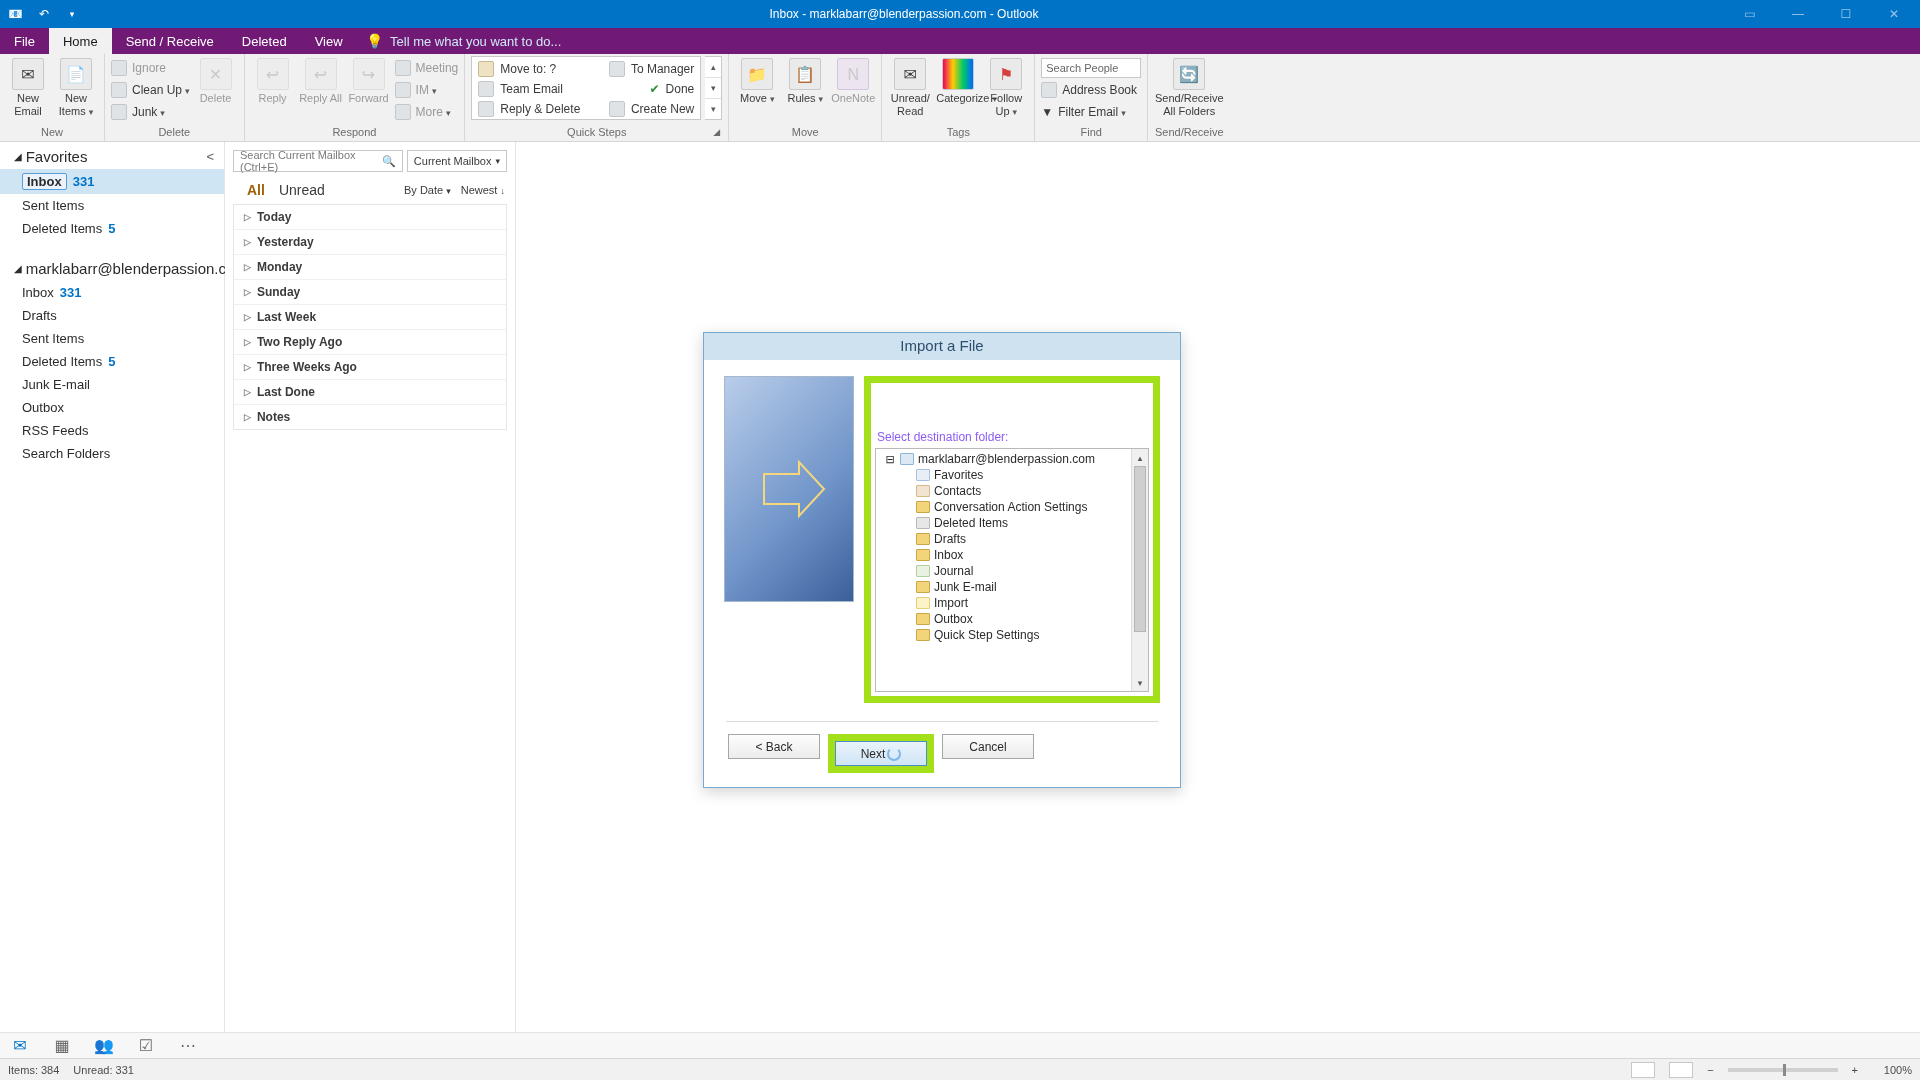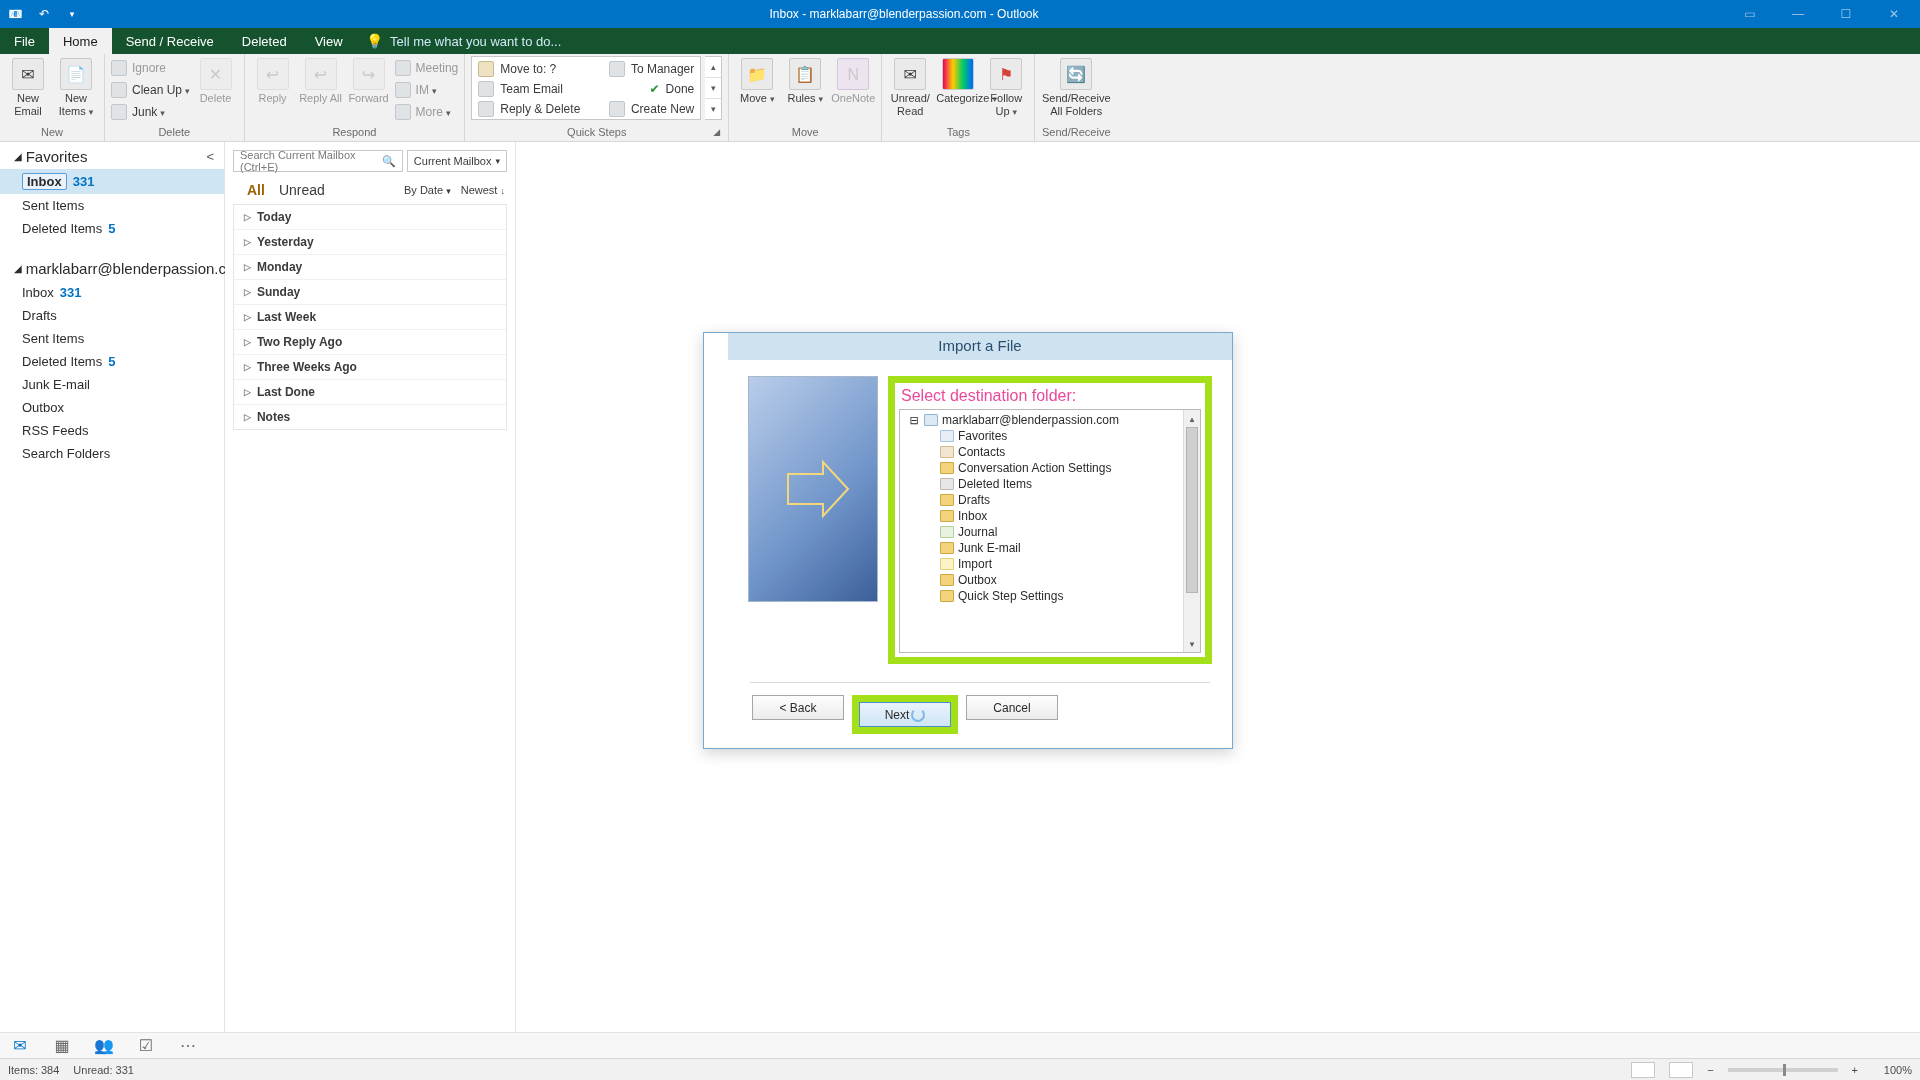--- a/index.html
+++ b/index.html
@@ -7,21 +7,21 @@
 
 
 .titlebar { height: 28px; background: #0173c7; display: flex; align-items: center; color: #fff; font-size: 12px; }
 .titlebar .qat { display: flex; align-items: center; gap: 12px; padding-left: 8px; }
 .titlebar .qat .icon { width: 16px; height: 16px; display: inline-flex; align-items: center; justify-content: center; }
 .titlebar .title { flex: 1; text-align: center; }
 .titlebar .winbtns { display: flex; gap: 4px; padding-right: 4px; }
 .titlebar .winbtns .wbtn { width: 44px; height: 28px; display: flex; align-items: center; justify-content: center; opacity: .6; }
 
 
-.ribtabs { height: 26px; background: #14532d; display: flex; align-items: stretch; color: #fff; font-size: 13px; }
+.ribtabs { height: 26px; background: #701a75; display: flex; align-items: stretch; color: #fff; font-size: 13px; }
 .ribtabs .tab { padding: 0 14px; display: flex; align-items: center; cursor: pointer; }
 .ribtabs .tab.active { background: #f1f1f1; color: #1a1a1a; }
 .ribtabs .tellme { display: flex; align-items: center; gap: 6px; padding-left: 10px; color: #d0e8f7; }
 .ribtabs .tellme .bulb { font-size: 14px; }
 
 
 .ribbon { height: 88px; background: #f1f1f1; border-bottom: 1px solid #d6d6d6; display: flex; }
 .rgroup { border-right: 1px solid #d6d6d6; padding: 2px 6px 0 6px; display: flex; flex-direction: column; }
 .rgroup .body { flex: 1; display: flex; align-items: flex-start; gap: 4px; }
 .rgroup .label { height: 15px; text-align: center; font-size: 11px; color: #6b6b6b; position: relative; }
@@ -63,29 +63,29 @@
 .ml-filter .unread{color:#3b3b3b;}
 .ml-filter .sort{margin-left:auto;font-size:11px;color:#3b3b3b;display:flex;gap:10px;}
 .ml-groups{border:1px solid #e6e6e6;margin:0 8px;}
 .ml-groups .grp{padding:5px 10px;font-size:12px;color:#3b3b3b;font-weight:600;border-bottom:1px solid #f0f0f0;display:flex;align-items:center;gap:6px;}
 .ml-groups .grp:last-child{border-bottom:none;}
 .ml-groups .grp .tri{font-size:9px;color:#8a8a8a;}
 
 .reading{flex:1;background:#fff;position:relative;}
 
 
-.dialog{position:absolute;left:703px;top:332px;width:530px;background:#fff;border:1px solid #7aa9cf;box-shadow:0 4px 14px rgba(0,0,0,.18);padding-left:24px;}
+.dialog{position:absolute;left:703px;top:332px;width:478px;background:#fff;border:1px solid #7aa9cf;box-shadow:0 4px 14px rgba(0,0,0,.18);}
 .dialog .dlg-title{background:#cfe2f0;color:#2b4f6e;font-size:15px;text-align:center;padding:4px 0 6px 0;}
 .dialog .dlg-body{background:#fff;padding:0 10px;}
 .dlg-content{display:flex;gap:10px;padding:16px 10px 8px 10px;}
 .dlg-art{width:130px;height:226px;background:linear-gradient(135deg,#b9cdea 0%,#6f94c9 60%,#3c5f9a 100%);border:1px solid #a8b8cc;display:flex;align-items:center;justify-content:center;}
 .dlg-art svg{}
 .dlg-right{flex:1;}
 .hl-box{border:7px solid #a4e01a;padding:2px 4px 4px 4px;}
-.hl-box .lbl{font-size:16px;color:#ec4899;padding:2px 0 4px 2px;}
+.hl-box .lbl{font-size:12px;color:#8b5cf6;padding:2px 0 4px 2px;margin-top:43px;}
 .tree-wrap{border:1px solid #b9b9b9;height:244px;display:flex;background:#fff;}
 .tree{flex:1;overflow:hidden;font-size:12px;color:#2b2b2b;padding:2px 0;}
 .tree .node{display:flex;align-items:center;gap:4px;padding:1px 4px;white-space:nowrap;}
 .tree .node .exp{width:12px;text-align:center;color:#5a5a5a;font-size:11px;}
 .tree .node .fico{width:14px;height:12px;background:#f4d47a;border:1px solid #caa945;border-radius:1px;}
 .tree .node.root .fico{background:#dce9f5;border-color:#8fb5d6;}
 .tree .node.root{font-weight:400;}
 .tree .node.root .exp{color:#2b2b2b;}
 .tree .lvl1{padding-left:8px;}
 .tree .lvl2{padding-left:40px;}
@@ -236,20 +236,38 @@
     <div class="label">Move</div>
   </div>
   <div class="rgroup">
     <div class="body">
       <div class="bigbtn"><div class="ico">✉</div><span>Unread/ Read</span></div>
       <div class="bigbtn"><div class="ico" style="background:linear-gradient(90deg,#e06,#fc0,#0c6,#06f);"></div><span class="caret-d">Categorize</span></div>
       <div class="bigbtn"><div class="ico" style="color:#d5403a;">⚑</div><span class="caret-d">Follow Up</span></div>
     </div>
     <div class="label">Tags</div>
   </div>
+  <div class="rgroup">
+    <div class="body">
+      <div class="smallstack">
+        <div class="row">
+            <div class="find-input">Search People</div>
+          </div>
+        <div class="row">
+            <span class="ico"></span>
+            <span>Address Book</span>
+          </div>
+        <div class="row">
+            <span style="font-size:12px;">▼</span>
+            <span class="caret-d">Filter Email</span>
+          </div>
+      </div>
+    </div>
+    <div class="label">Find</div>
+  </div>
   <div class="rgroup" style="border-right:none;">
     <div class="body">
       <div class="bigbtn" style="width:70px;"><div class="ico">🔄</div><span>Send/Receive All Folders</span></div>
     </div>
     <div class="label">Send/Receive</div>
   </div>
 </div>
 
 <div class="main">
 

